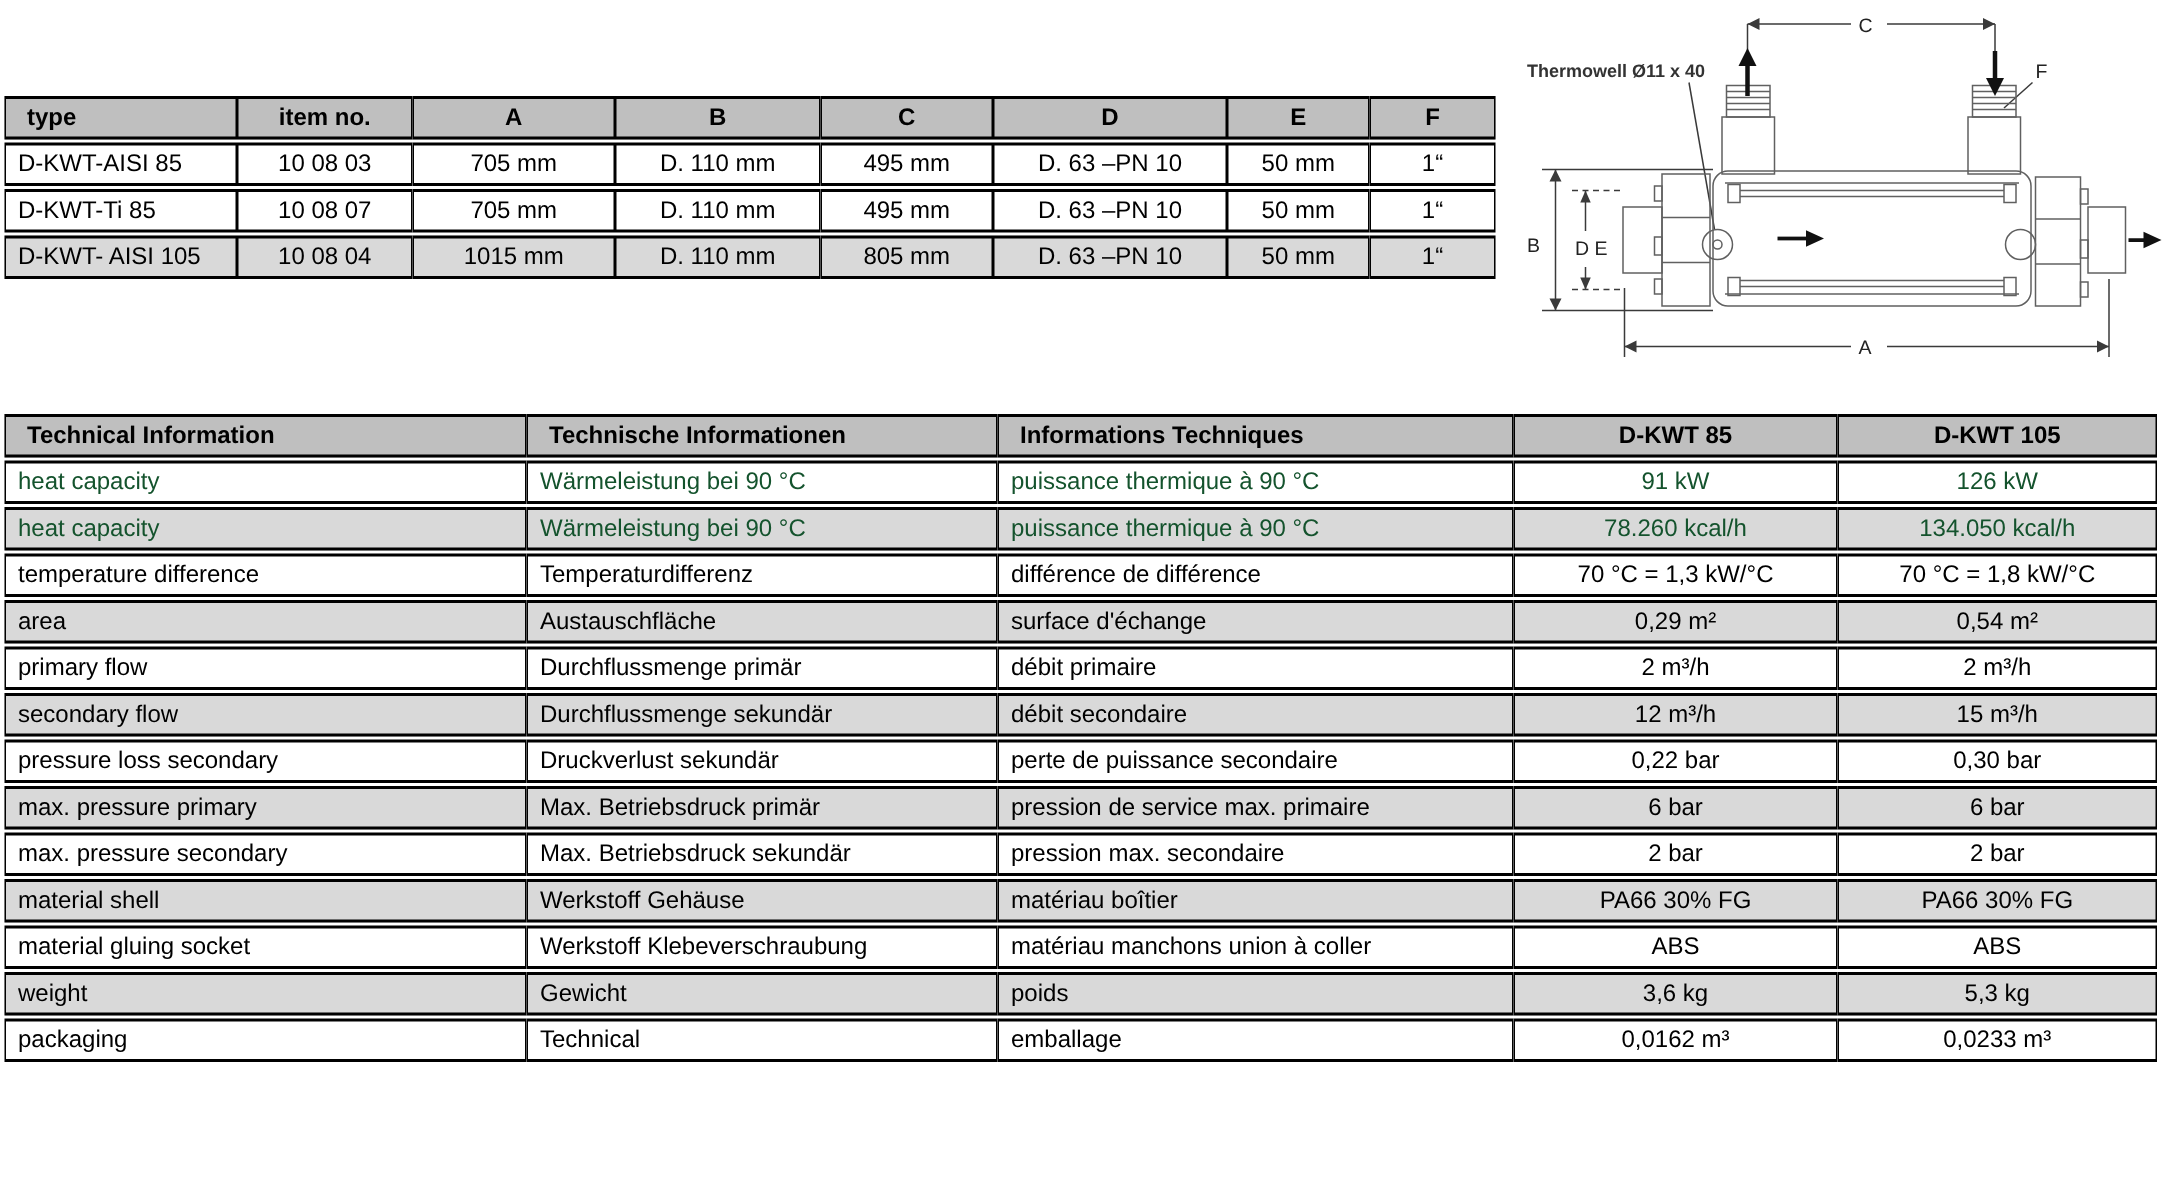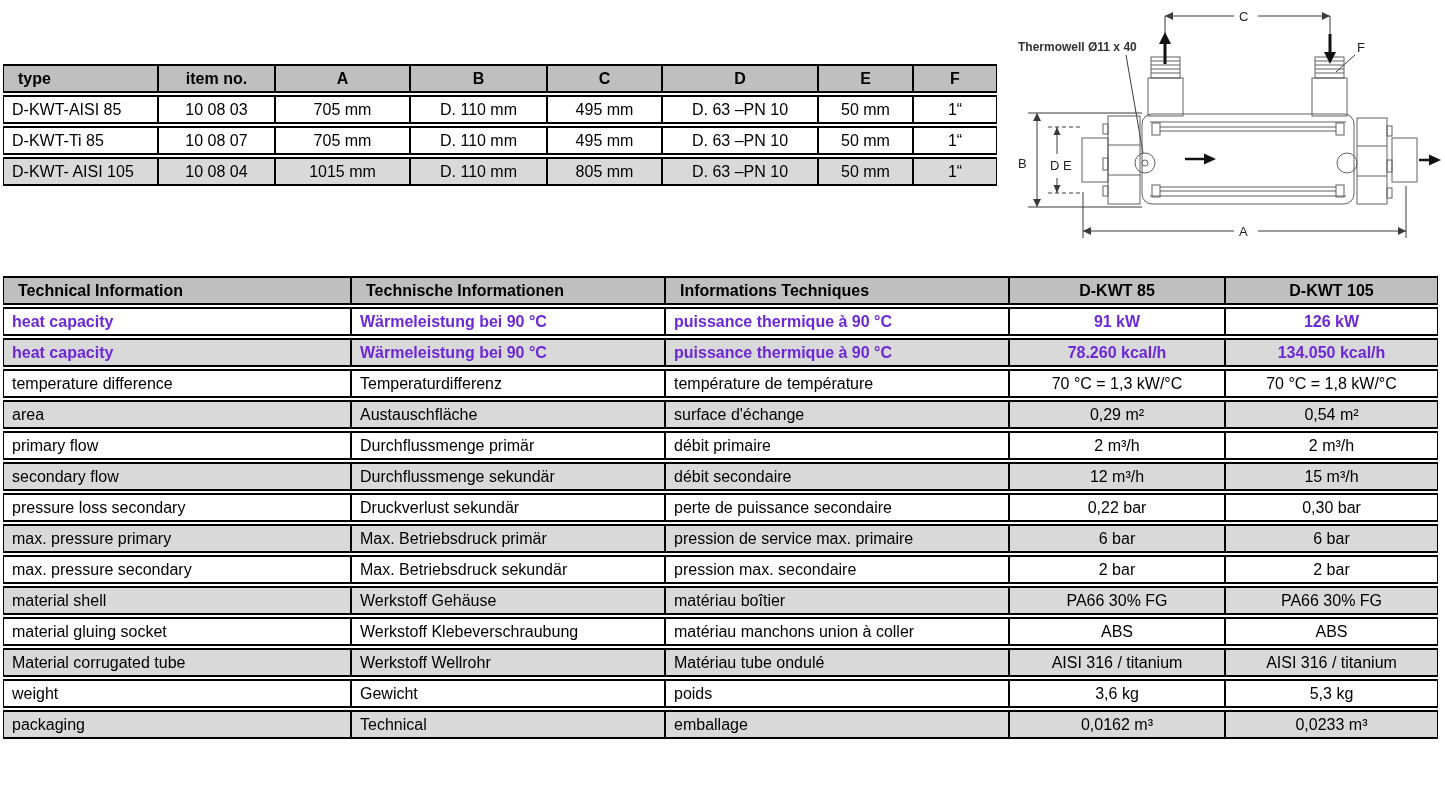--- a/index.html
+++ b/index.html
@@ -24,21 +24,21 @@
   th.c-left{padding-left:14px !important;}
 
   
   #dims-table{left:3px;top:62px;width:994px;}
   #dims-table tbody tr:nth-child(3) td,
   #dims-table tbody tr:nth-child(4) td{background:#d9d9d9;}
 
   
   #tech-table{left:3px;top:274px;width:1435px;}
   #tech-table tbody tr:nth-child(even) td{background:#d9d9d9;}
-  #tech-table tbody tr.blue td{color:#6d28d9;font-weight:bold;}
+  #tech-table tbody tr.blue td{color:#14532d;font-weight:normal;}
 
   
   #drawing{left:1008px;top:0;width:435px;height:245px;}
   #drawing svg{display:block;}
   .draw-label{font-family:"Liberation Sans",sans-serif;font-size:13px;fill:#222;}
   .draw-label-small{font-family:"Liberation Sans",sans-serif;font-size:12px;font-weight:bold;fill:#333;}
 </style>
 </head>
 <body>
 
@@ -232,21 +232,21 @@
       <tr class="blue">
         <td class="c-left">heat capacity</td>
         <td class="c-left">Wärmeleistung bei 90 °C</td>
         <td class="c-left">puissance thermique à 90 °C</td>
         <td>78.260 kcal/h</td>
         <td>134.050 kcal/h</td>
       </tr>
       <tr>
         <td class="c-left">temperature difference</td>
         <td class="c-left">Temperaturdifferenz</td>
-        <td class="c-left">température de température</td>
+        <td class="c-left">différence de différence</td>
         <td>70 °C = 1,3 kW/°C</td>
         <td>70 °C = 1,8 kW/°C</td>
       </tr>
       <tr>
         <td class="c-left">area</td>
         <td class="c-left">Austauschfläche</td>
         <td class="c-left">surface d'échange</td>
         <td>0,29 m²</td>
         <td>0,54 m²</td>
       </tr>
@@ -293,27 +293,20 @@
         <td>PA66 30% FG</td>
       </tr>
       <tr>
         <td class="c-left">material gluing socket</td>
         <td class="c-left">Werkstoff Klebeverschraubung</td>
         <td class="c-left">matériau manchons union à coller</td>
         <td>ABS</td>
         <td>ABS</td>
       </tr>
       <tr>
-        <td class="c-left">Material corrugated tube</td>
-        <td class="c-left">Werkstoff Wellrohr</td>
-        <td class="c-left">Matériau tube ondulé</td>
-        <td>AISI 316 / titanium</td>
-        <td>AISI 316 / titanium</td>
-      </tr>
-      <tr>
         <td class="c-left">weight</td>
         <td class="c-left">Gewicht</td>
         <td class="c-left">poids</td>
         <td>3,6 kg</td>
         <td>5,3 kg</td>
       </tr>
       <tr>
         <td class="c-left">packaging</td>
         <td class="c-left">Technical</td>
         <td class="c-left">emballage</td>

